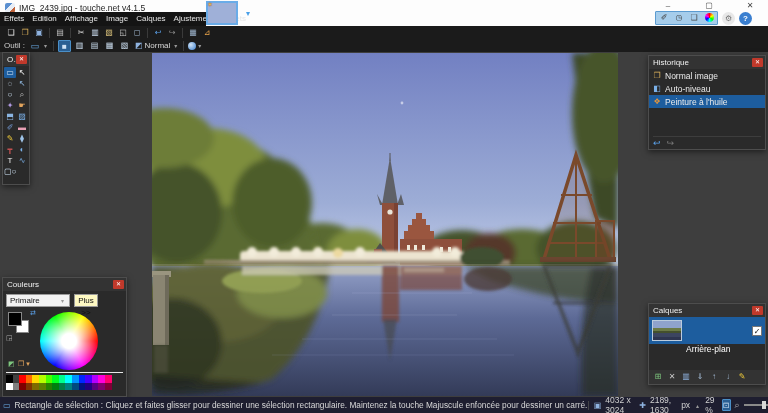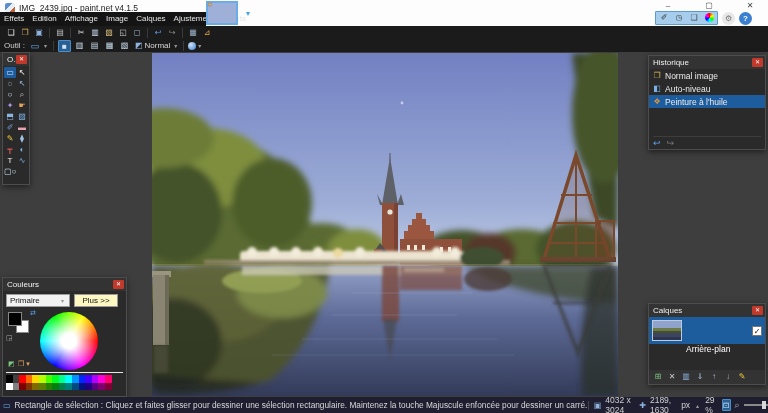--- a/index.html
+++ b/index.html
@@ -60,21 +60,21 @@
   .hist-item.selected { background:#1d5d9e; }
   .hist-icon { font-size:8px; width:10px; text-align:center; }
   .hist-label { font-size:8.5px; color:#ececec; }
   #history-nav { position:absolute; bottom:1px; left:4px; display:flex; gap:6px; border-top:1px solid #3d3d3d; width:108px; padding-top:1px; }
   #history-undo { color:#5aa0e8; font-size:9px; }
   #history-redo { color:#777; font-size:9px; }
 
   #colors-panel { left:2px; top:277px; width:125px; height:120px; }
   #colors-controls { display:flex; gap:4px; padding:3px 3px 0 3px; }
   #color-mode-select { width:64px; height:13px; background:#f2f2f2; border:1px solid #9a9a9a; font-size:8px; color:#111; display:flex; align-items:center; padding:0 3px; justify-content:space-between; }
-  #more-btn { width:44px; height:13px; background:#fef9c3; border:1px solid #9a9a9a; font-size:8px; color:#111; text-align:center; line-height:12px; }
+  #more-btn { width:24px; height:13px; background:#fef9c3; border:1px solid #9a9a9a; font-size:8px; color:#111; text-align:center; line-height:12px; }
   #swatch-secondary { left:13px; top:42px; width:13px; height:13px; background:#fff; border:1px solid #888; }
   #swatch-primary { left:5px; top:34px; width:14px; height:14px; background:#000; border:1px solid #888; }
   #swap-colors-icon { left:27px; top:31px; font-size:7px; color:#5aa0e8; }
   #reset-colors-icon { left:3px; top:56px; font-size:7px; color:#aaa; }
   #color-wheel { left:37px; top:34px; width:58px; height:58px; border-radius:50%;
     background:radial-gradient(circle, #fff 0 18%, rgba(255,255,255,0) 70%),
                conic-gradient(from 90deg, #f00,#f0f,#00f,#0ff,#0f0,#ff0,#f00); }
   #wheel-dot { left:64px; top:61px; width:5px; height:5px; border:1px solid #fff; border-radius:50%; }
   #palette-add-icon { left:5px; top:82px; font-size:7px; color:#7fc87f; }
   #palette-menu-icon { left:15px; top:82px; font-size:7px; color:#e0a35c; }
@@ -104,21 +104,21 @@
   #fit-window-btn { background:#2a5f92; border:1px solid #4a8fc8; border-radius:1px; width:13px; height:12px; text-align:center; line-height:11px; font-size:8px; color:#cfe2f4; }
   #zoom-slider { width:44px; height:2px; background:#8a8a8a; position:relative; }
   #zoom-slider-thumb { position:absolute; left:18px; top:-3px; width:4px; height:8px; background:#d8d8d8; }
   .mag { color:#b8b8b8; font-size:9px; }
 </style>
 </head>
 <body>
 
 <div id="titlebar">
   <div id="app-icon"></div>
-  <div id="window-title">IMG_2439.jpg - paint.net v4.1.5</div>
+  <div id="window-title">IMG_2439.jpg - touche.net v4.1.5</div>
   <div id="menu-strip">
 
   <div class="menu-item">Effets</div>
       <div class="menu-item">Edition</div>
       <div class="menu-item">Affichage</div>
       <div class="menu-item">Image</div>
       <div class="menu-item">Calques</div>
       <div class="menu-item">Ajustements</div>
       <div class="menu-item">Effets</div>
     </div>

